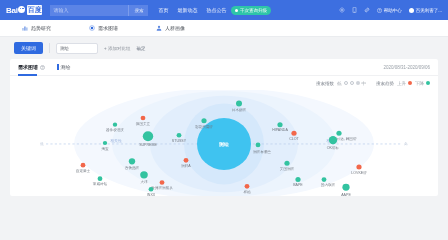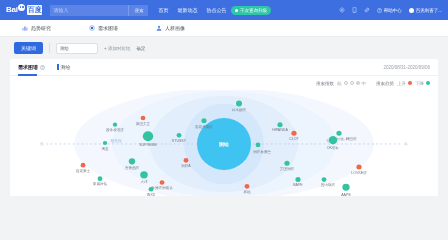--- a/index.html
+++ b/index.html
@@ -13,21 +13,21 @@
 
   
   .topbar {
     height: 20px; width: 100%;
     background: #3d6fe0;
     display: flex; align-items: center;
     padding: 0 6px;
     position: relative;
   }
   .logo {
-    display: flex; align-items: flex-start;
+    display: flex; align-items: center;
     font-size: 8px; font-weight: bold; color: #fff;
     letter-spacing: -0.2px;
     margin-right: 8px;
   }
   .logo .paw {
     width: 7px; height: 7px; border-radius: 50%;
     background: #fff; margin: 0 0.5px;
     position: relative; top: -1px;
   }
   .logo .paw::before,

